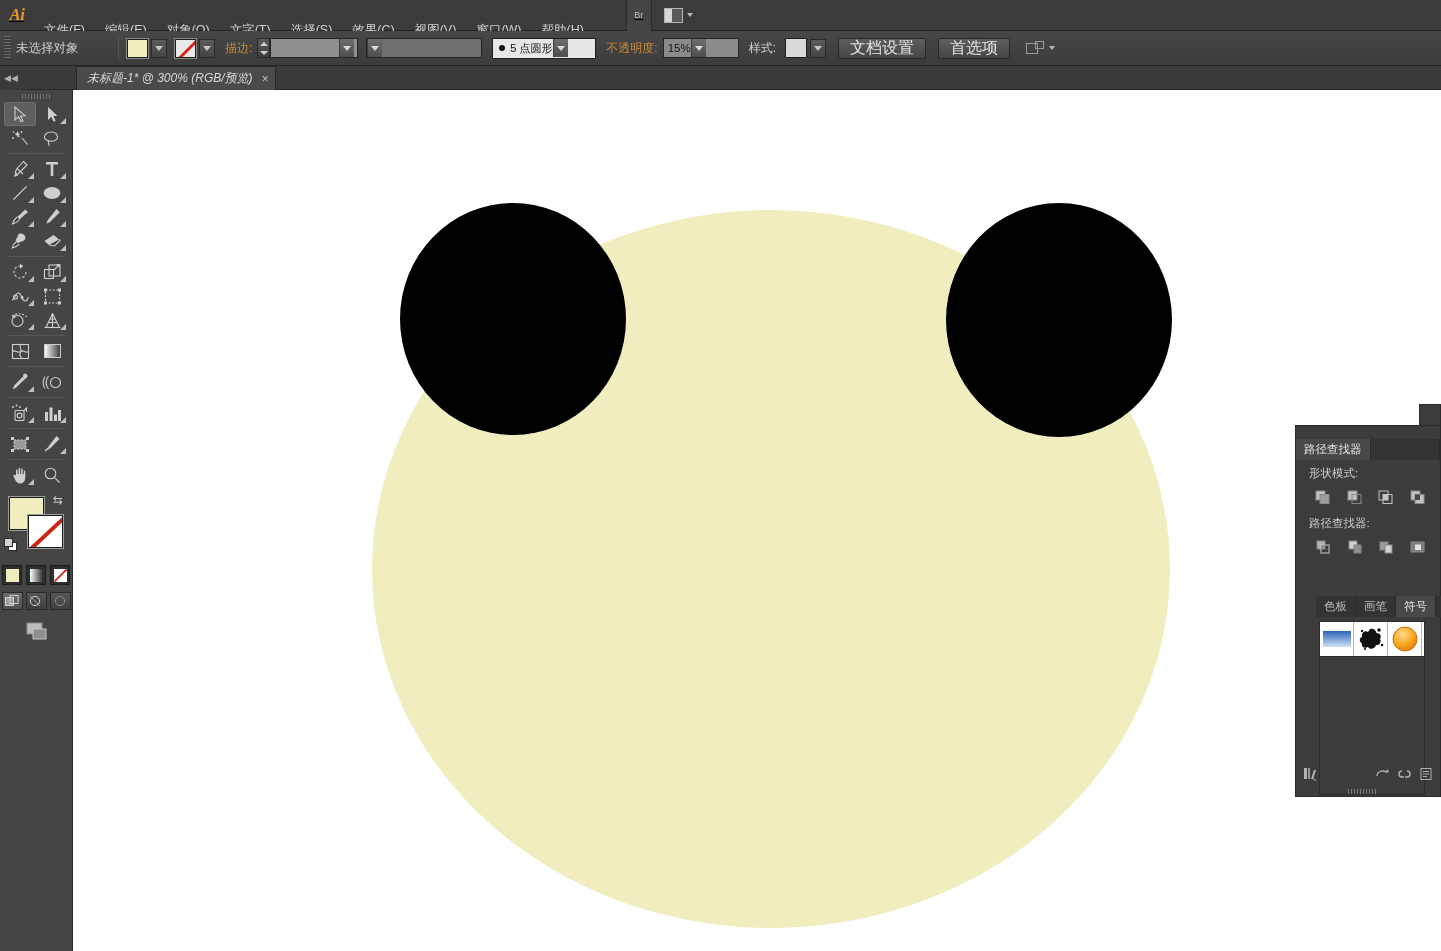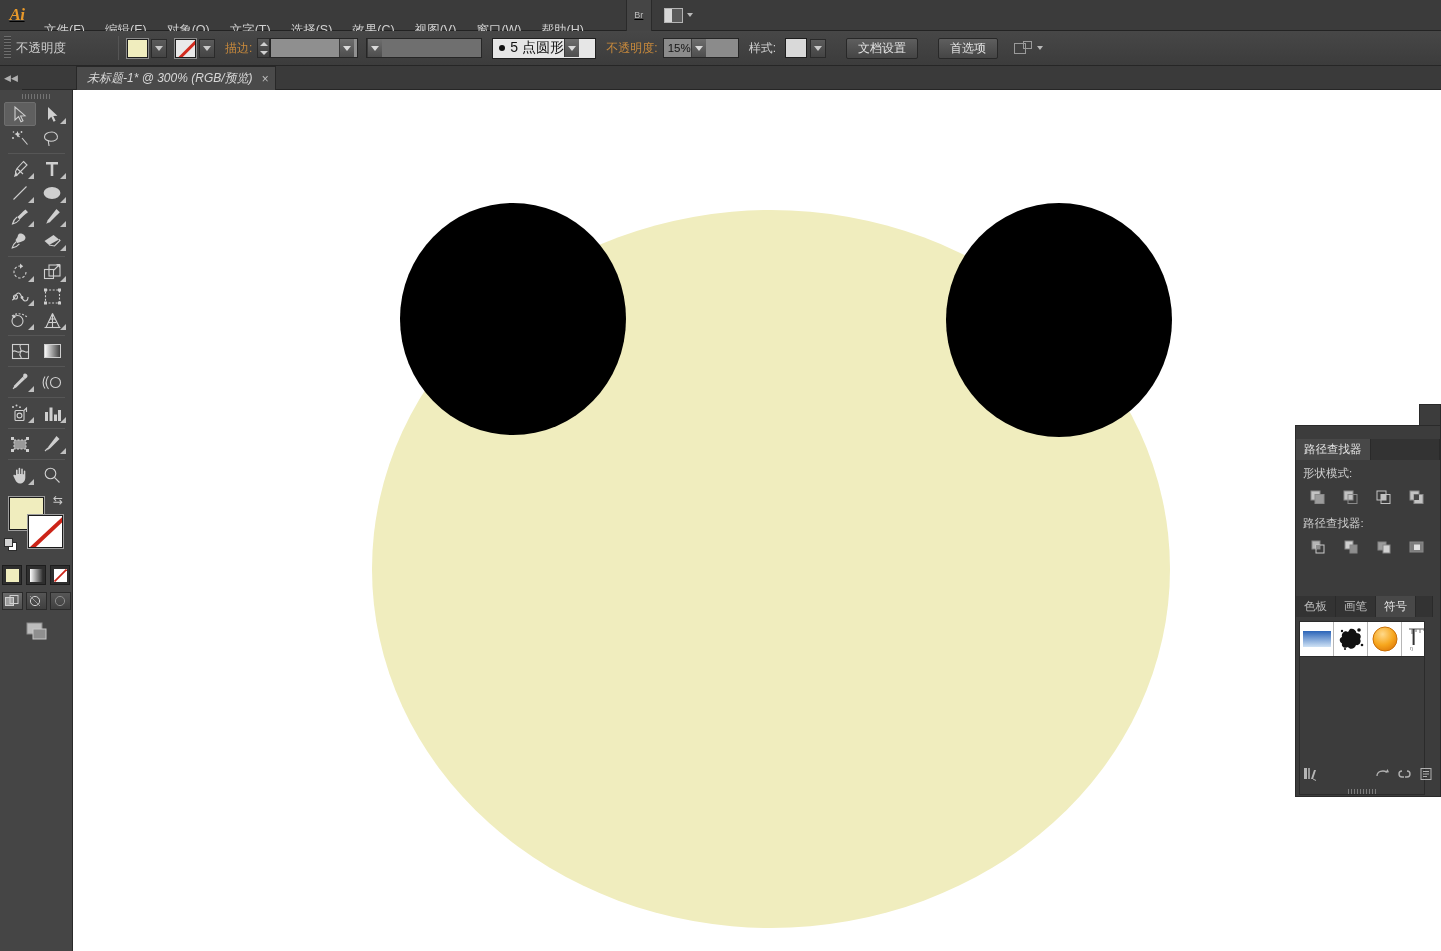--- a/index.html
+++ b/index.html
@@ -106,34 +106,34 @@
     width: 15px; height: 18px; background: linear-gradient(#6d6d6d,#4e4e4e);
     display: flex; align-items: center; justify-content: center; border-left: 1px solid #3a3a3a;
   }
   .combo-arrow .tri { width:0;height:0;border-left:4px solid transparent;border-right:4px solid transparent;border-top:5px solid #dadada; }
   .profile-combo {
     height: 20px; width: 116px; background: #6f6f6f; border: 1px solid #262626;
     display: flex; align-items: center; margin-left: 8px;
   }
   .brush-combo {
     height: 21px; width: 104px; background: #e6e6e6; border: 1px solid #1e1e1e;
-    display: flex; align-items: center; font-size: 14px; color: #111; margin-left: 10px;
+    display: flex; align-items: center; font-size: 11px; color: #111; margin-left: 10px;
   }
   .brush-dot { width: 6px; height: 6px; border-radius: 50%; background: #111; margin: 0 5px 0 6px; }
   .opacity-box {
     height: 20px; width: 76px; background: #8b8b8b; border: 1px solid #262626;
     display: flex; align-items: center; color: #151515; font-size: 11.5px; padding-left: 4px;
   }
   .style-box {
     width: 22px; height: 20px; background: #d9d9d9; border: 1px solid #1d1d1d; margin-left: 4px;
   }
   .push-btn {
-    height: 21px; padding: 0 11px; margin-left: 20px;
+    height: 21px; padding: 0 11px; margin-left: 12px;
     background: linear-gradient(#5e5e5e, #454545); border: 1px solid #282828; border-radius: 2px;
-    color: #e2e2e2; font-size: 12px; display: flex; align-items: center; cursor: default;
+    color: #e2e2e2; font-size: 16px; display: flex; align-items: center; cursor: default;
   }
   .align-glyph {
     width: 17px; height: 14px; margin-left: 16px; position: relative;
   }
   .align-glyph::before { content:""; position:absolute; left:0; top:2px; width:10px; height:9px; border:1px solid #9a9a9a; }
   .align-glyph::after { content:""; position:absolute; left:9px; top:0; width:7px; height:6px; border:1px solid #9a9a9a; }
 
   
   #tabbar {
     position: absolute; left: 0; top: 66px; width: 1441px; height: 24px;
@@ -238,32 +238,33 @@
   .panel-tabrow {
     display: flex; height: 21px; background: #333333; align-items: flex-end; margin-top: 13px;
   }
   .ptab {
     height: 21px; padding: 0 8px; font-size: 11.5px; color: #b9b9b9;
     display: flex; align-items: center; background: #333333;
     border-right: 1px solid #2a2a2a; white-space: nowrap; cursor: default;
   }
   .ptab.active { background: #484848; color: #e4e4e4; }
   .ptab.empty { flex: 1; }
-  .panel-body { padding: 6px 7px 0 7px; }
+  .panel-body { padding: 6px 7px 0 7px; margin-left: 6px; }
   .panel-section-label { color: #cecece; font-size: 11.5px; margin-bottom: 6px; }
   .pf-row { display: flex; gap: 2px; margin-bottom: 9px; }
   .pf-btn {
     width: 33px; height: 20px; display: flex; align-items: center; justify-content: center;
     cursor: default;
   }
 
   
   #symbols-panel {
     position: absolute; left: 0; top: 157px; width: 132px; height: 213px;
     background: #3c3c3c;
+    padding-left: 20px;
   }
   #symbols-grid {
     display: flex; height: 36px; margin: 4px 3px 0 3px; border: 1px solid #2b2b2b;
     background: #5a5a5a; overflow: hidden;
   }
   .sym-cell {
     width: 34px; height: 34px; background: #fff; border-right: 1px solid #b6b6b6;
     display: flex; align-items: center; justify-content: center; position: relative;
     cursor: default; flex: 0 0 34px;
   }
@@ -302,21 +303,21 @@
     <div id="menubar-spacer"></div>
     <div class="mb-btn">Br</div>
     <div class="mb-arrange">
       <span class="arrange-glyph"></span>
       <span class="tri-down"></span>
     </div>
   </div>
 
   <div id="controlbar">
     <div id="cb-gripper"></div>
-    <div id="cb-label">不透明度</div>
+    <div id="cb-label">未选择对象</div>
     <div class="cb-sep"></div>
 
     <div class="swatch-box" style="background:#f0edbe"></div>
     <div class="mini-arrow-btn">
         <span class="tri"></span>
       </div>
 
     <div class="nostroke-box"></div>
     <div class="mini-arrow-btn">
         <span class="tri"></span>

